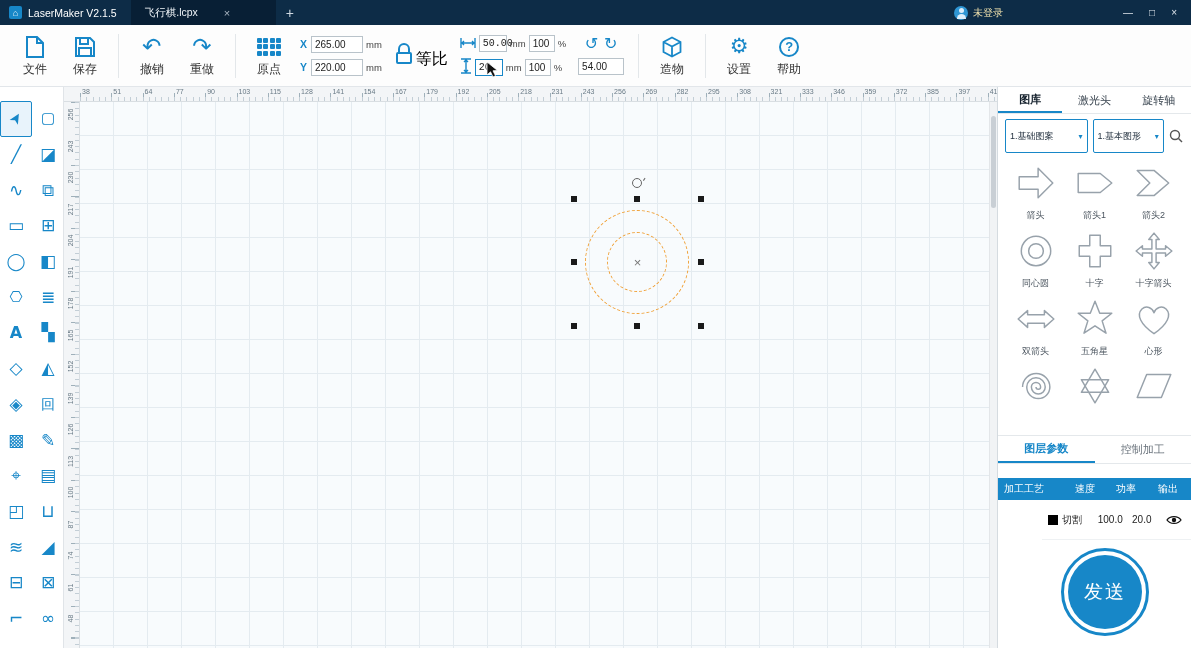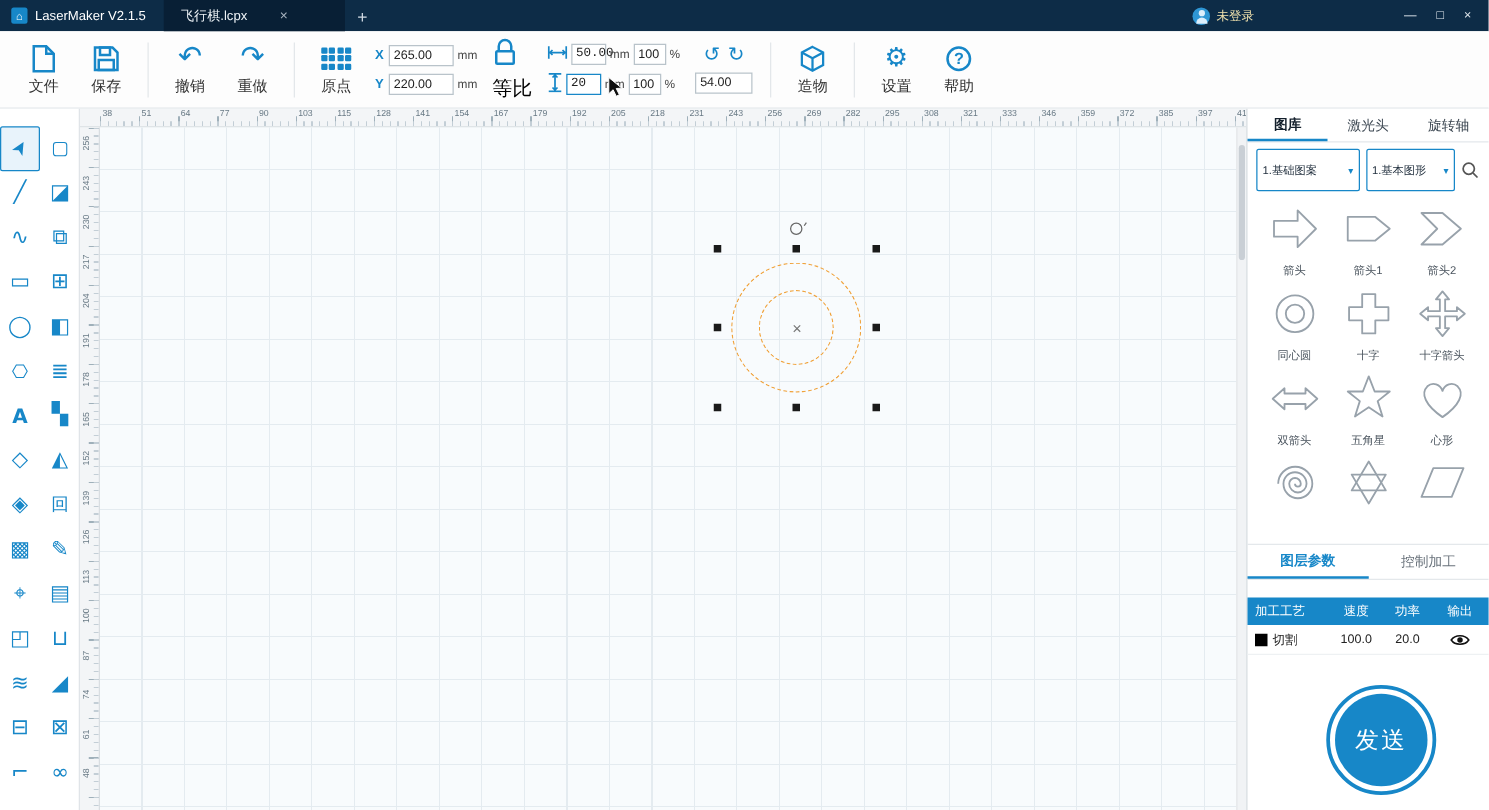--- a/index.html
+++ b/index.html
@@ -39,21 +39,21 @@
   .origin-ico i { background:#1787c8; border-radius:1px; }
   .stack { display:flex; flex-direction:column; gap:6px; margin:0 6px; }
   .frow { display:flex; align-items:center; gap:3px; font-size:10px; color:#333; }
   .axis { color:#1787c8; font-weight:bold; font-size:10.5px; width:8px; }
   .tin { height:17px; border:1px solid #b9c3ca; background:#fff; font-size:10px; color:#222;
     padding:0 3px; display:flex; align-items:center; }
   .tin.w52 { width:52px; } .tin.w44 { width:28px;font-family:Liberation Mono, monospace; } .tin.w26 { width:26px; } .tin.w46 { width:46px; }
   .tin.focus { border-color:#1787c8;gap:32px; }
   .caret { display:inline-block; width:1px; height:11px; background:#000; margin-left:1px; }
   .unit { font-size:9.5px; color:#444; }
-  .lockwrap { display:flex; flex-direction:column; align-items:flex-start; gap:2px; margin:0 6px; }
+  .lockwrap { display:flex; align-items:flex-end; gap:2px; margin:0 6px; }
   .rotrow { display:flex; gap:6px; justify-content:center; }
   .rot { font-family:"DejaVu Sans",sans-serif; font-size:16px; color:#1787c8; line-height:1; cursor:pointer; }
   .mouse-cursor { position:absolute; left:486px; top:61px; z-index:40; pointer-events:none; }
 
   
   .main { display:flex; height:561px; }
 
   .palette { width:64px; border-right:1px solid #e0e4e8; background:#fff;
     display:grid; grid-template-columns:32px 32px; grid-auto-rows:35.7px; padding-top:14px; }
   .tool { display:flex; align-items:center; justify-content:center; cursor:pointer; }
@@ -120,22 +120,22 @@
     height:278px; overflow:hidden; border-bottom:1px solid #e4e8eb; }
   .shape-cell { display:flex; flex-direction:column; align-items:center; gap:1px; cursor:pointer; }
   .shape-cell svg { width:46px; height:42px; }
   .shape-cell svg * { fill:none; stroke:#98a2ab; stroke-width:1.4; stroke-linejoin:round; }
   .shape-cell .slabel { font-size:9px; color:#4a545e; height:11px; }
   .ltabs { height:28px; display:flex; border-bottom:1px solid #e4e8eb; }
   .ltab { flex:1; display:flex; align-items:center; justify-content:center; font-size:11px; color:#6a737c; cursor:pointer; }
   .ltab.active { color:#1787c8; font-weight:bold; border-bottom:2px solid #1787c8; }
   .ltable { margin-top:14px; }
   .lt-head { display:flex; background:#1787c8; color:#fff; font-size:10px; height:22px; align-items:center; }
-  .lt-row { display:flex; align-items:center; height:24px; font-size:10px; color:#222;
-    border-bottom:1px solid #eef1f3; }
+  .lt-row { display:flex; align-items:center; height:40px; font-size:10px; color:#222;
+    border-bottom:1px solid #eef1f3;margin-left:44px; }
   .c1{width:66px; padding-left:6px; display:flex; align-items:center; gap:4px;}
   .c2{width:42px; text-align:center;} .c3{width:40px; text-align:center;}
   .c4{width:44px; display:flex; justify-content:center;}
   .lt-head .c1{padding-left:6px;} .lt-head .c2,.lt-head .c3{text-align:center;}
   .swatch { width:10px; height:10px; display:inline-block; }
   .send { position:absolute; right:42px; bottom:12px; width:88px; height:88px; border-radius:50%;
     border:3px solid #1787c8; background:#1787c8; background-clip:content-box; padding:4px;
     display:flex; align-items:center; justify-content:center; color:#fff; font-size:19px;
     letter-spacing:2px; cursor:pointer; }
 </style>

